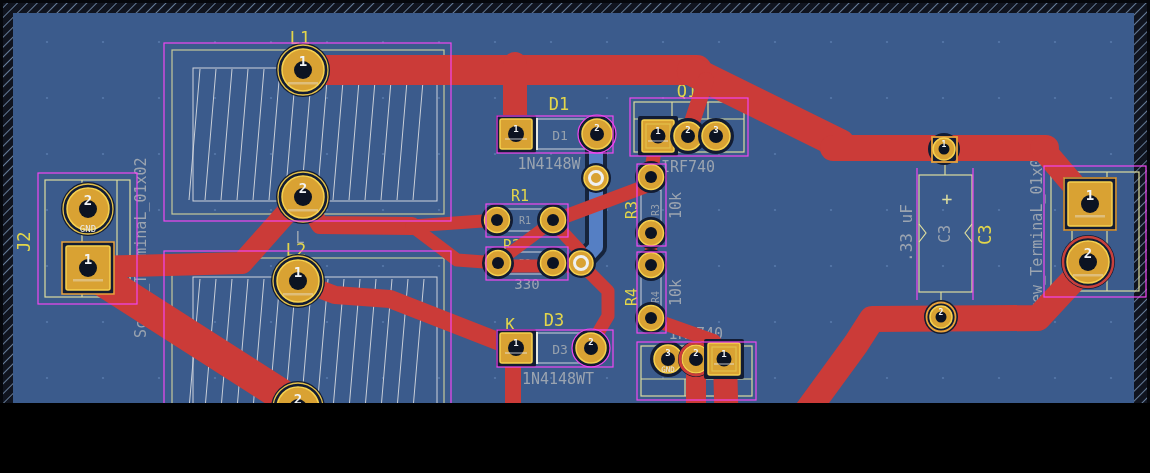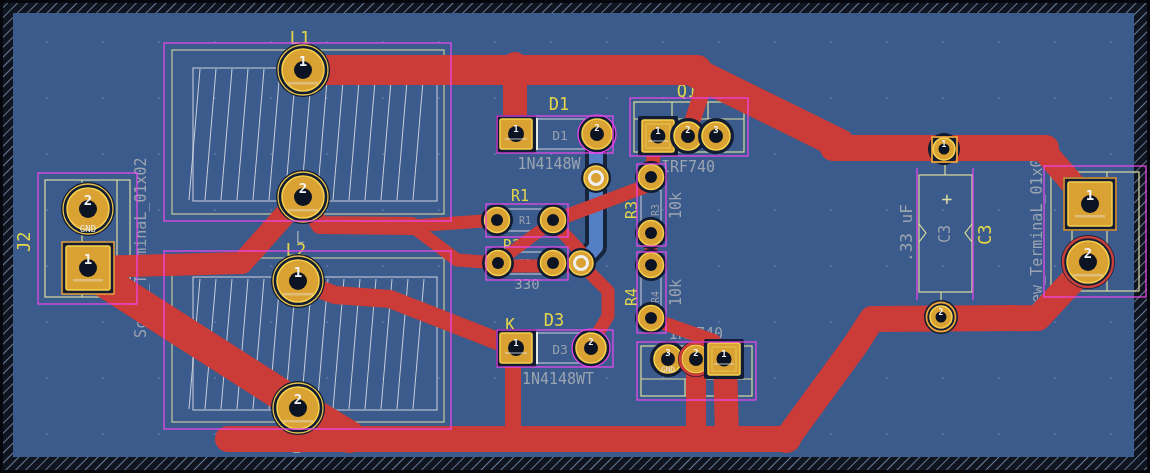--- a/index.html
+++ b/index.html
@@ -1,16 +1,16 @@
 <!DOCTYPE html>
 <html><head>
 <meta charset="utf-8">
 <style>
   html,body{margin:0;padding:0;background:#000;}
-  .stage{width:1150px;height:473px;position:relative;font-family:"DejaVu Sans Mono",monospace;}
+  .stage{width:1150px;height:403px;position:relative;font-family:"DejaVu Sans Mono",monospace;}
   svg{display:block;}
   text{font-family:"DejaVu Sans Mono",monospace;}
   .silk{fill:#e3d64b;}
   .fabtxt{fill:#9ba4b0;}
   .fabtiny{fill:#98a2ae;}
   .padnum{fill:#f2f4f6;font-weight:bold;}
   .tr{stroke:#cb3b38;fill:none;stroke-linecap:round;stroke-linejoin:round;}
   .trb{stroke:#557fc4;fill:none;stroke-linecap:round;stroke-linejoin:round;}
   .trbh{stroke:#16243c;fill:none;stroke-linecap:round;stroke-linejoin:round;}
   .court{stroke:#f246f2;fill:none;stroke-width:1.2;}

